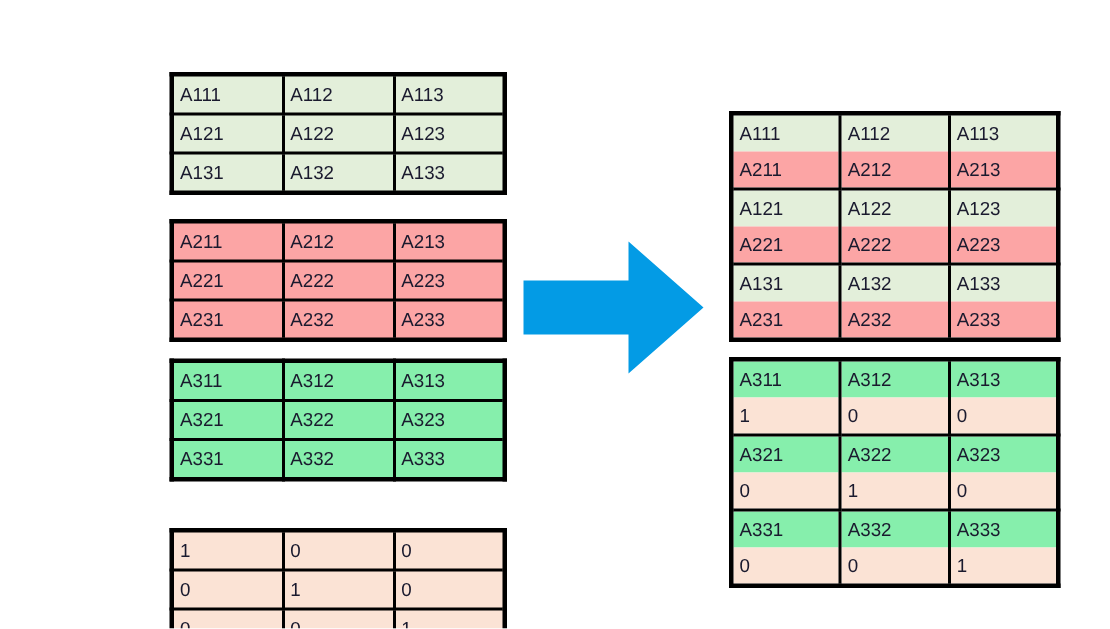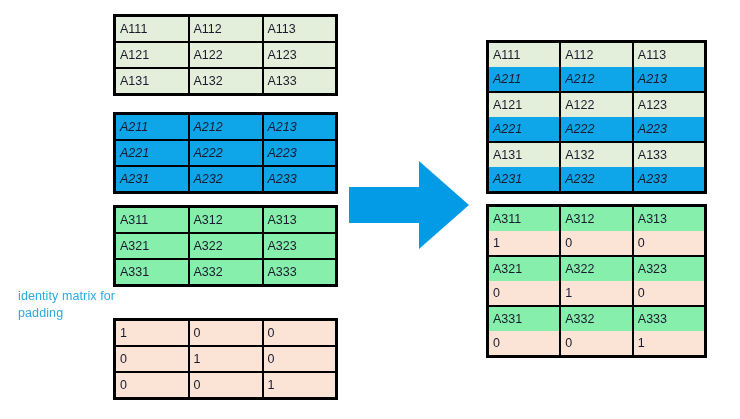--- a/index.html
+++ b/index.html
@@ -20,20 +20,21 @@
     overflow: hidden;
   }
 
   
   .matrix {
     position: absolute;
     border-collapse: collapse;
     table-layout: fixed;
     border: 3px solid #000000;
     background: #ffffff;
+    margin-top: 34px;
   }
   .matrix td {
     border: 2px solid #000000;
     padding: 0;
     vertical-align: top;
   }
   .cell-text {
     display: block;
     font-size: 12.5px;
     line-height: 20px;
@@ -48,21 +49,21 @@
   .left-matrix { left: 113px; width: 225px; }
   .left-matrix td { height: 24px; }
   .left-matrix .cell-text { line-height: 24px; height: 24px; }
 
   #matrix-a1 { top: 14px; }
   #matrix-a2 { top: 112px; }
   #matrix-a3 { top: 205px; }
   #matrix-identity { top: 318px; }
 
   .bg-green  { background: #E3EFDA; }
-  .bg-blue   { background: #0ea5e9; font-style: italic; }
+  .bg-blue   { background: #fca5a5; }
   .bg-cream  { background: #86efac; }
   .bg-peach  { background: #FBE3D5; }
 
   
   .right-matrix { left: 486px; width: 221px; }
   .right-matrix td { height: 48px; }
 
   #matrix-merged-top { top: 40px; }
   #matrix-merged-bottom { top: 204px; }
 
@@ -241,21 +242,20 @@
           <td class="bg-peach">
             <span class="cell-text">0</span>
           </td>
           <td class="bg-peach">
             <span class="cell-text">1</span>
           </td>
         </tr>
       </tbody>
     </table>
 
-  <div id="padding-label" style="color: rgb(41, 171, 226);">identity matrix for padding</div>
 
   <svg id="transform-arrow" viewBox="0 0 124 94">
     <path d="M2 29 L72 29 L72 3 L122 47 L72 91 L72 65 L2 65 Z" fill="#039BE5" stroke="none" stroke-linejoin="round"></path>
   </svg>
 
   <table class="matrix right-matrix" id="matrix-merged-top">
       <tbody>
         <tr>
           <td>
             <span class="stack">

